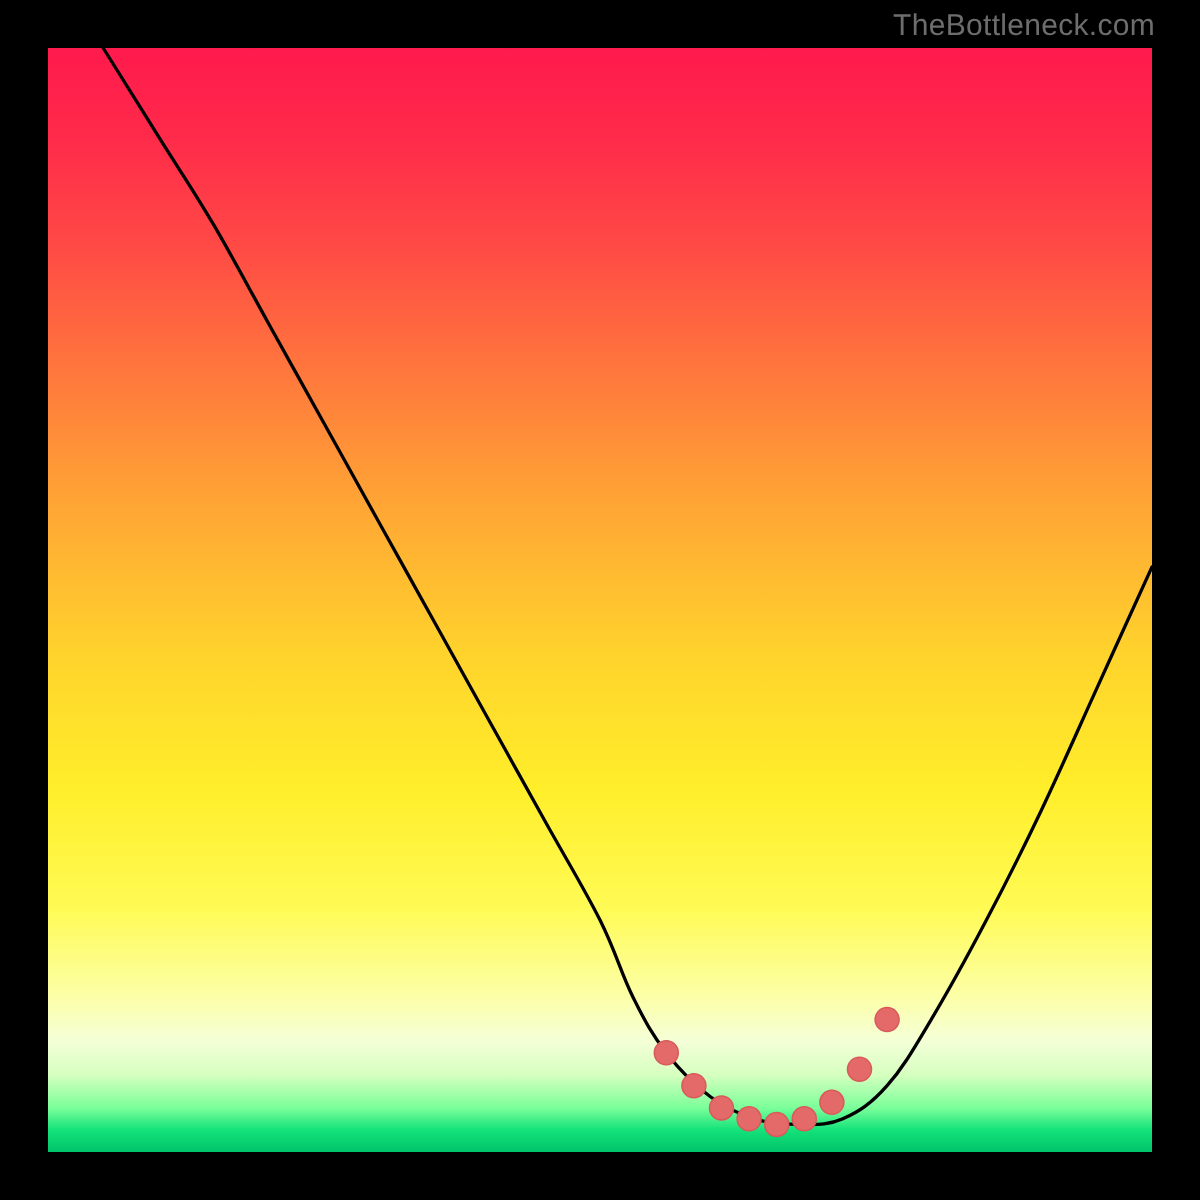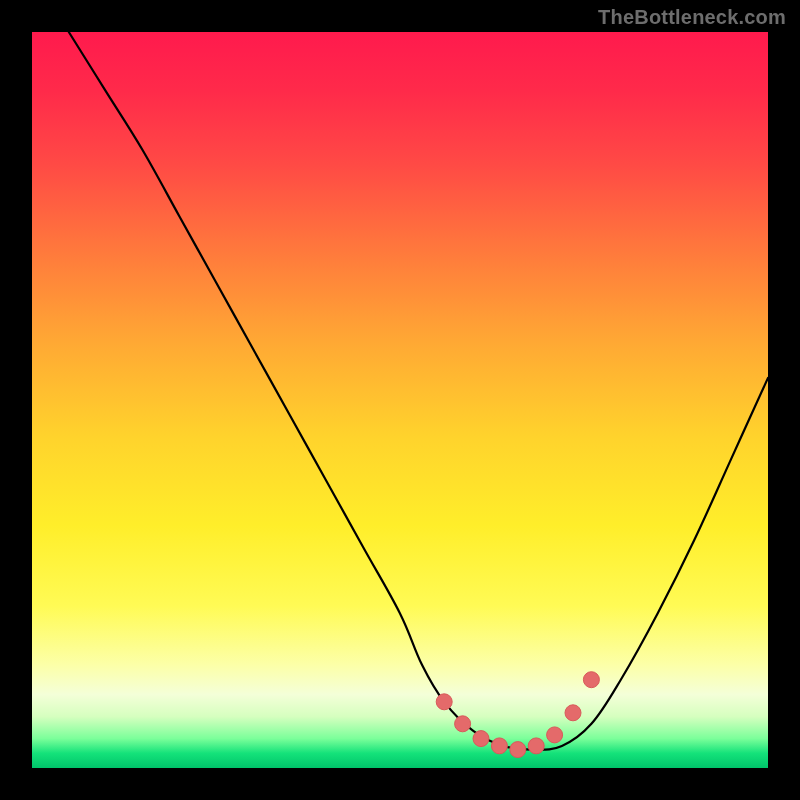--- a/index.html
+++ b/index.html
@@ -46,23 +46,23 @@
     position: absolute;
     left: 0;
     top: 0;
     width: 736px;
     height: 736px;
     overflow: visible;
   }
   .watermark {
     position: absolute;
     top: 6px;
-    right: 14px;
+    right: 30px;
     font-size: 20px;
-    font-weight: 700;
+    font-weight: 400;
     color: #6d6d6d;
     letter-spacing: 0.2px;
   }
 </style>
 </head>
 <body>
 
 <div class="stage">
 
   <div class="plot-area">

